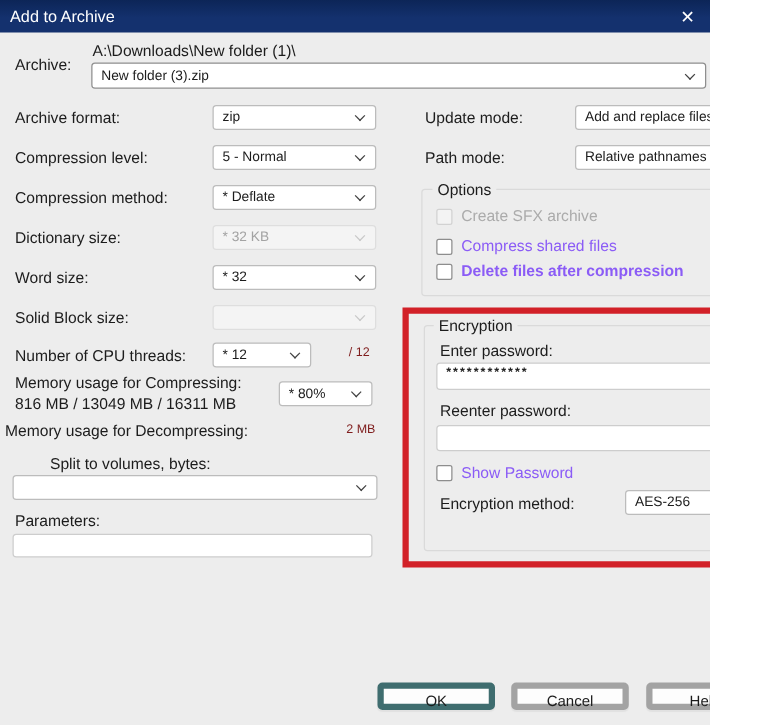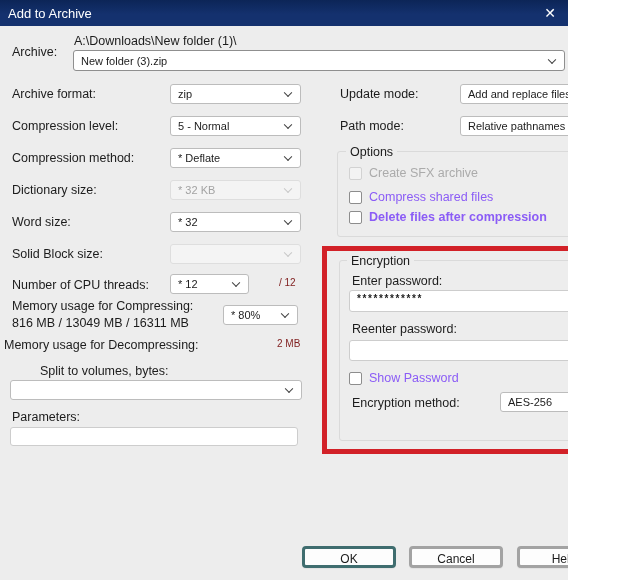--- a/index.html
+++ b/index.html
@@ -62,21 +62,21 @@
   }
   .cb-label { font-size:12.5px; color:#8b5cf6; white-space:nowrap; }
   .checkbox-row.disabled .cb { border-color:#d2d2d2; background:#f3f3f3; }
   .checkbox-row.disabled .cb-label { color:#ababab; }
   .red-box {
     position:absolute; left:322px; top:246px; width:298px; height:208px;
     border:5px solid var(--highlight,#d22128); pointer-events:none;
   }
   .btn {
     position:absolute; top:546px; width:94px; height:22px;
-    background:#fdfdfd; border:3px solid #a3a3a3; border-radius:4px;
+    background:#fdfdfd; border:5px solid #a3a3a3; border-radius:4px;
     font-size:12px; color:#1c1c1c; text-align:center; line-height:20px;
     box-shadow:0 1px 1px rgba(0,0,0,0.05); cursor:pointer;
   }
   .btn.default { border-color:var(--accent_border,#3f6d6f); }
   .browse-btn {
     position:absolute; left:584px; top:47px; width:29px; height:25px;
     background:#fdfdfd; border:1px solid #d6d6d6; border-radius:5px;
     box-shadow:0 1px 2px rgba(0,0,0,0.08);
     font-size:11px; color:#6a6a6a; text-align:center; line-height:23px; cursor:pointer;
   }

